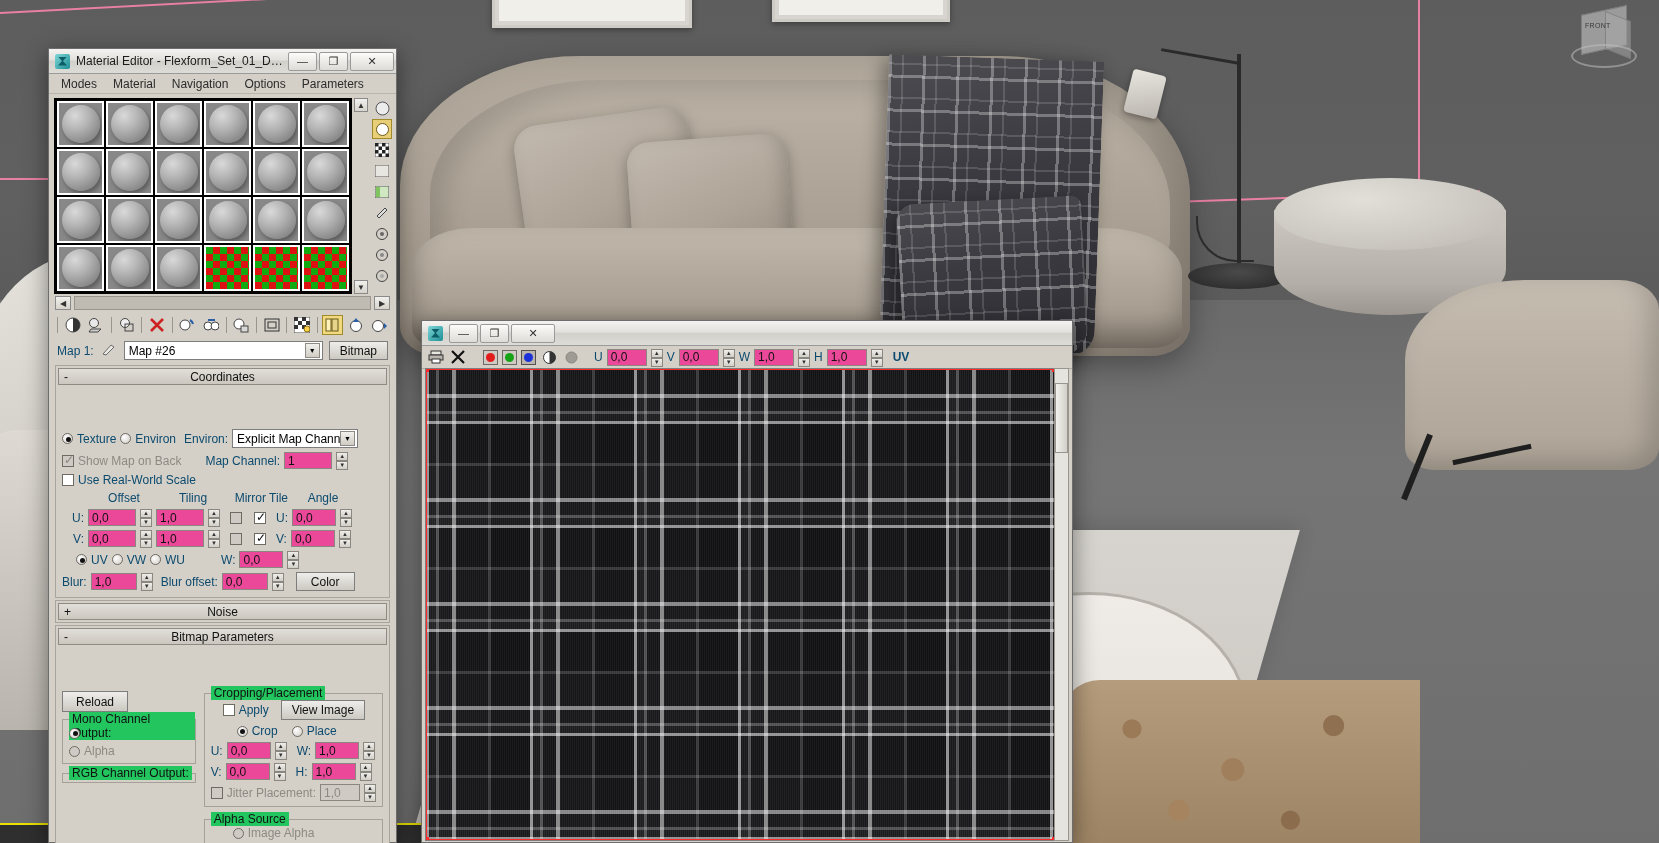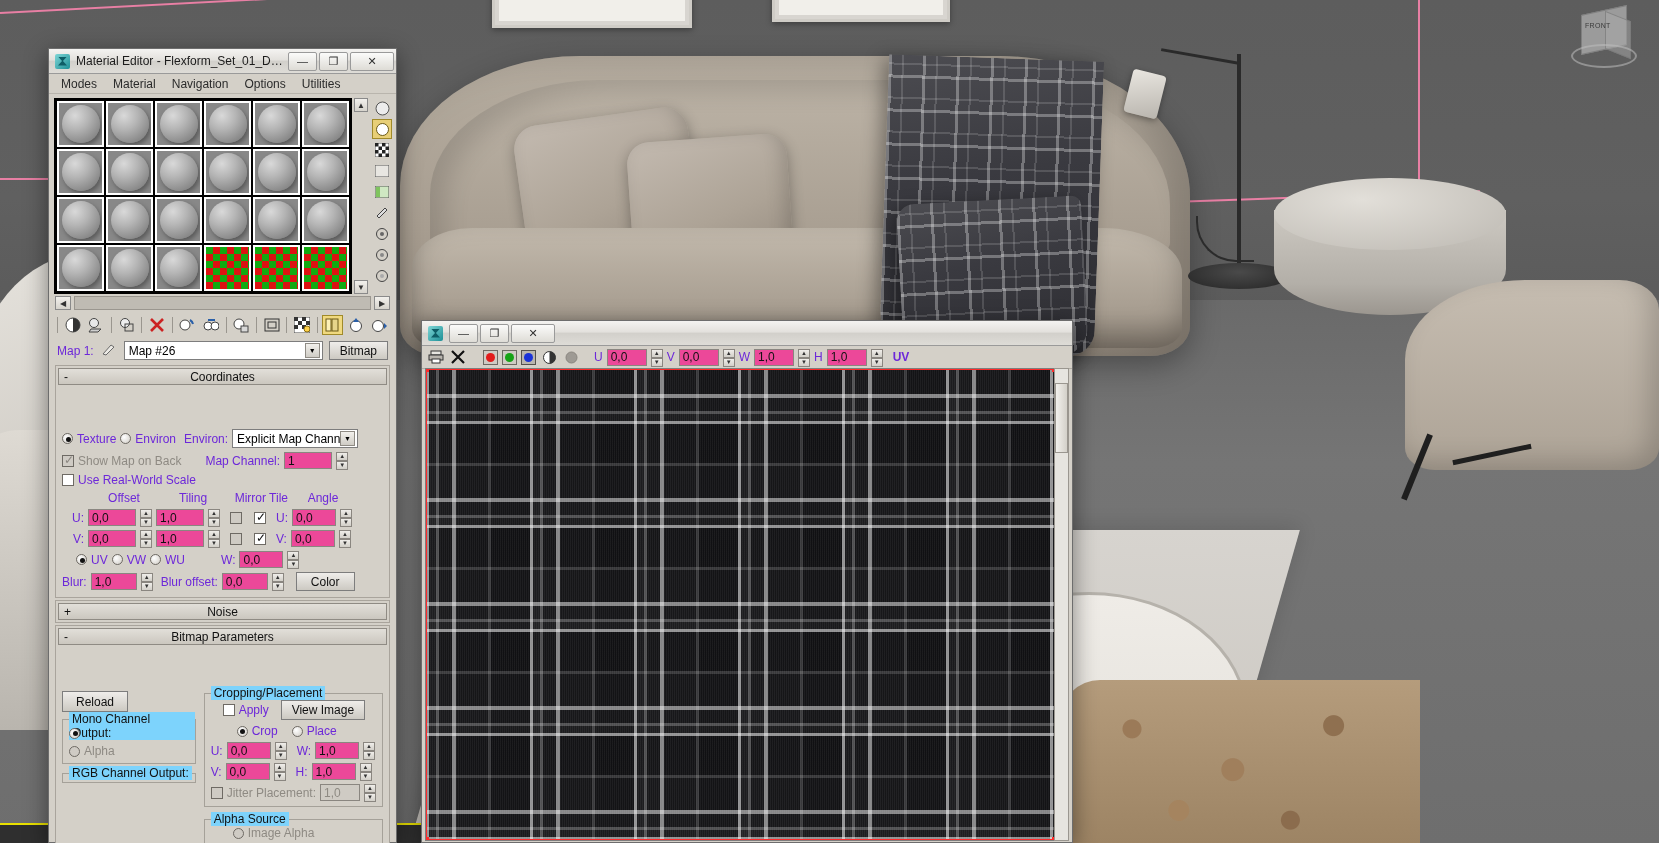--- a/index.html
+++ b/index.html
@@ -168,21 +168,21 @@
                display:flex; align-items:center; justify-content:center; color:#333; }
   .nav-track { flex:1; height:14px; background:#bfbbb3; border:1px solid #9a968f; }
 
   .htoolbar { display:flex; align-items:center; gap:2px; padding:3px 6px; }
   .htool { width:22px; height:20px; display:flex; align-items:center; justify-content:center;
            border:1px solid transparent; }
   .htool.active { border:1px solid #a08a2a; background:#f0d97f; }
   .hsep { width:1px; height:16px; background:#9a968f; margin:0 2px; }
 
   .map-row { display:flex; align-items:center; gap:6px; padding:3px 8px; }
-  .lbl { font-size:12px; color:#6d28d9; white-space:nowrap; }
+  .lbl { font-size:12px; color:#0c4a6e; white-space:nowrap; }
   .combo { flex:1; height:19px; background:#fff; border:1px solid #7d7d7d;
            display:flex; align-items:center; padding:0 2px 0 4px; font-size:12px; }
   .combo .cv { flex:1; overflow:hidden; white-space:nowrap; }
   .combo .arw { width:15px; height:15px; background:linear-gradient(180deg,#f2f0ec,#cfccc5);
                 border:1px solid #8f8b84; display:flex; align-items:center; justify-content:center; font-size:7px; }
   .btn { height:19px; padding:0 10px; border:1px solid #7d7d7d;
          background:linear-gradient(180deg,#efedea,#ccc9c2); font-size:12px; color:#111;
          display:inline-flex; align-items:center; justify-content:center; }
 
   .panel { margin:2px 6px; border:1px solid #a9a49c; background:#d4d0c8; }
@@ -205,21 +205,21 @@
   .dimtext { color:#8e8a83; }
 
   .field { height:17px; border:1px solid #8a8680; background:#ec4899; font-size:12px;
            padding:0 3px; display:flex; align-items:center; color:#111; }
   .field.dim { background:#cfcbc4; color:#8e8a83; }
   .spin { width:12px; height:17px; display:flex; flex-direction:column; flex:0 0 auto; }
   .spin div { flex:1; border:1px solid #8a8680; background:linear-gradient(180deg,#f0eeea,#d2cfc8);
               font-size:6px; line-height:7px; text-align:center; color:#333; }
   .row { display:flex; align-items:center; gap:4px; margin-bottom:4px; }
   .grp { border:1px solid #a5a199; margin-top:7px; padding:6px 6px 5px; position:relative; }
-  .grp > .gt { position:absolute; top:-8px; left:6px; background:#7dd3fc; padding:0 3px; font-size:12px; color:#111; }
+  .grp > .gt { position:absolute; top:-8px; left:6px; background:#22c55e; padding:0 3px; font-size:12px; color:#111; }
 
   
   #cropdlg { left:421px; top:320px; width:652px; height:523px; background:#d4d0c8; }
   .crop-tb { height:23px; display:flex; align-items:center; gap:4px; padding:0 5px;
              background:#d4d0c8; border-bottom:1px solid #b0aca4; }
   .ctool { width:18px; height:18px; display:flex; align-items:center; justify-content:center; }
   .cdot { width:15px; height:15px; border:1px solid #6e6a64; background:#cfcbc4;
           display:flex; align-items:center; justify-content:center; }
   .cdot i { width:9px; height:9px; border-radius:50%; display:block; }
   .cfield { width:40px; }
@@ -316,21 +316,21 @@
       <div class="wbtn">❐</div>
       <div class="wbtn close">✕</div>
     </div>
   </div>
 
   <div class="menubar">
     <span>Modes</span>
     <span>Material</span>
     <span>Navigation</span>
     <span>Options</span>
-    <span>Utilities</span>
+    <span>Parameters</span>
   </div>
 
   <div class="slot-area">
     <div class="slot-grid" id="slotgrid">
         <div class="slot">
           <div class="sphere"></div>
         </div>
         <div class="slot">
           <div class="sphere"></div>
         </div>

